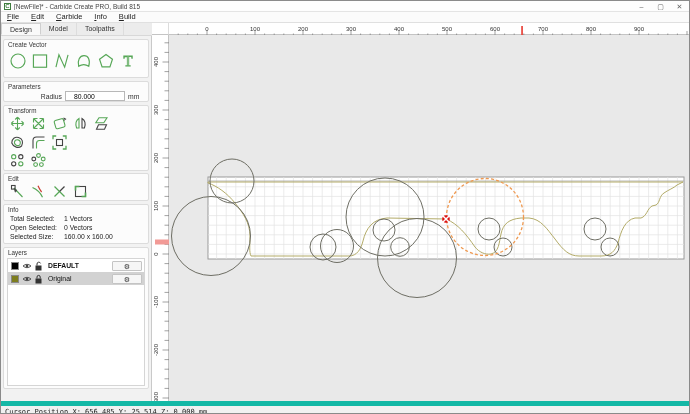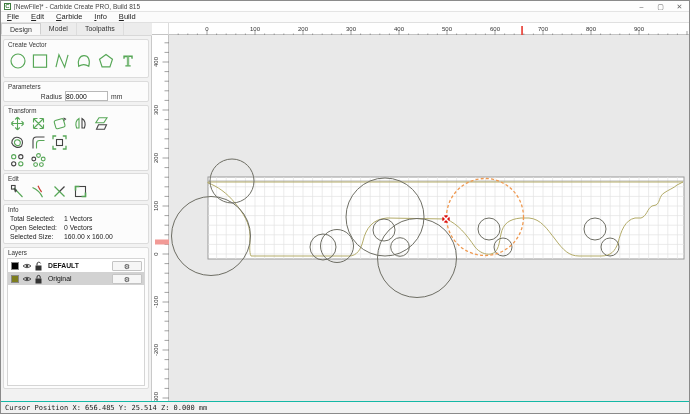--- a/index.html
+++ b/index.html
@@ -27,22 +27,22 @@
   #sidebar{position:absolute;top:35px;left:0;width:151px;height:367px;background:#f2f2f2;
            border-right:1px solid #c9c9c9;}
   .group{position:absolute;left:2px;width:146px;background:#fcfcfc;border:1px solid #dcdcdc;border-radius:2px;}
   .gtitle{position:absolute;top:1px;left:4px;font-size:6.3px;color:#333;}
   .icon-row{position:absolute;left:5px;right:2px;display:flex;align-items:center;}
   .tool{display:inline-flex;margin-right:4px;}
   .tool svg{display:block;}
   
   .param-row{position:absolute;top:9px;left:0;right:0;display:flex;align-items:center;font-size:6.8px;color:#333;}
   .param-row label{width:58px;text-align:right;margin-right:3px;}
-  .param-row input{width:43px;height:10px;font-size:6.8px;border:1px solid #b8b8b8;background:#fff;
-                   padding:0 0;font-family:"Liberation Sans",sans-serif;}
+  .param-row input{width:60px;height:10px;font-size:6.8px;border:1px solid #b8b8b8;background:#fff;
+                   padding:0 8px;font-family:"Liberation Sans",sans-serif;}
   .param-row .unit{margin-left:3px;}
   
   .inforow{display:flex;font-size:6.8px;color:#222;margin:2px 0 0 6px;}
   .inforow .lbl{width:54px;}
   
   #layerlist{position:absolute;top:10px;left:3px;right:3px;height:128px;background:#fff;border:1px solid #d5d5d5;}
   .layerrow{display:flex;align-items:center;height:13px;padding:0 2px;font-size:6.8px;color:#111;}
   .layerrow.selected{background:#d2d2d2;}
   .swatch{width:8px;height:8px;border:1px solid #888;margin:0 3px 0 1px;}
   .lname{flex:1;margin-left:3px;}
@@ -53,21 +53,21 @@
   
   #corner{position:absolute;top:22px;left:151px;width:17px;height:12px;background:#fff;
           border-bottom:1px solid #c4c4c4;border-right:1px solid #dcdcdc;}
   #hruler{position:absolute;top:22px;left:168px;width:522px;height:12px;background:#fff;
           border-bottom:1px solid #c4c4c4;}
   #vruler{position:absolute;top:34px;left:151px;width:17px;height:368px;background:#fff;
           border-right:1px solid #c4c4c4;}
   #canvas{position:absolute;top:34px;left:168px;width:522px;height:368px;background:#e9e9e9;}
   
   #statusbar{position:absolute;bottom:0;left:0;right:0;height:12px;background:#f1f1f1;
-             border-top:1px solid #14b8a6;font-family:"DejaVu Sans Mono",monospace;
+             border-top:5px solid #14b8a6;font-family:"DejaVu Sans Mono",monospace;
              font-size:7px;line-height:12px;color:#222;padding-left:4px;}
 </style>
 </head>
 <body>
 
 <div id="app">
 
   <div id="titlebar">
     <span id="appicon">C</span>
     <span id="wintitle">[NewFile]* - Carbide Create PRO, Build 815</span>

